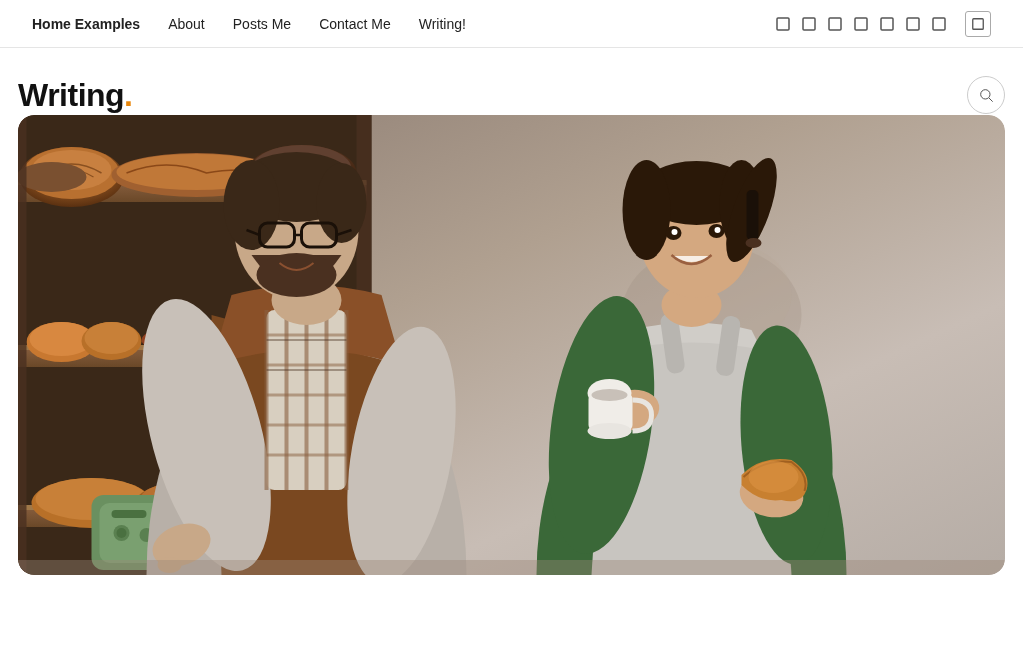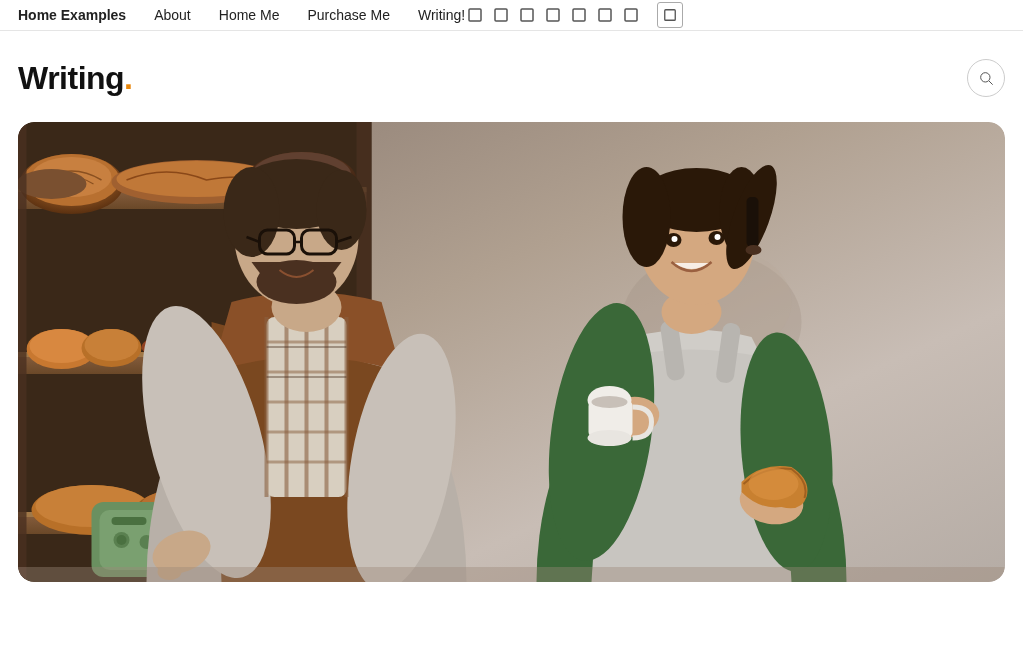--- a/index.html
+++ b/index.html
@@ -2,22 +2,23 @@
 <html><head>
   <meta charset="utf-8">
   <style>
     * { margin: 0; padding: 0; box-sizing: border-box; }
     body { font-family: -apple-system, BlinkMacSystemFont, 'Segoe UI', Arial, sans-serif; background: #fff; color: #222; }
 
     
     nav {
       display: flex;
       align-items: center;
-      padding: 0 18px;
-      height: 31px;
+      justify-content: space-between;
+      padding: 0 32px;
+      height: 48px;
       border-bottom: 1px solid #e5e5e5;
     }
     .nav-left {
       display: flex;
       align-items: center;
       gap: 28px;
     }
     .nav-item {
       font-size: 14px;
       color: #222;
@@ -64,21 +65,21 @@
       fill: none;
       stroke: #555;
       stroke-width: 1.5;
     }
 
     
     .header-area {
       display: flex;
       align-items: center;
       justify-content: space-between;
-      padding: 28px 18px 25px 18px;
+      padding: 28px 18px 1px 18px;
     }
     .site-title {
       font-size: 32px;
       font-weight: 800;
       color: #111;
       letter-spacing: -0.5px;
     }
     .site-title .dot {
       color: #e8860a;
     }
@@ -124,22 +125,22 @@
       height: 100%;
     }
   </style>
 </head>
 <body>
 
 <nav>
   <div class="nav-left">
     <a class="nav-item bold">Home Examples</a>
     <a class="nav-item">About</a>
-    <a class="nav-item">Home Me</a>
-    <a class="nav-item">Purchase Me</a>
+    <a class="nav-item">Posts Me</a>
+    <a class="nav-item">Contact Me</a>
     <a class="nav-item">Writing!</a>
   </div>
   <div class="nav-right">
 
     <div class="nav-icon-box">
       <svg viewBox="0 0 16 16">
           <rect x="2" y="2" width="12" height="12" rx="1"></rect>
         </svg>
     </div>
     <div class="nav-icon-box">

